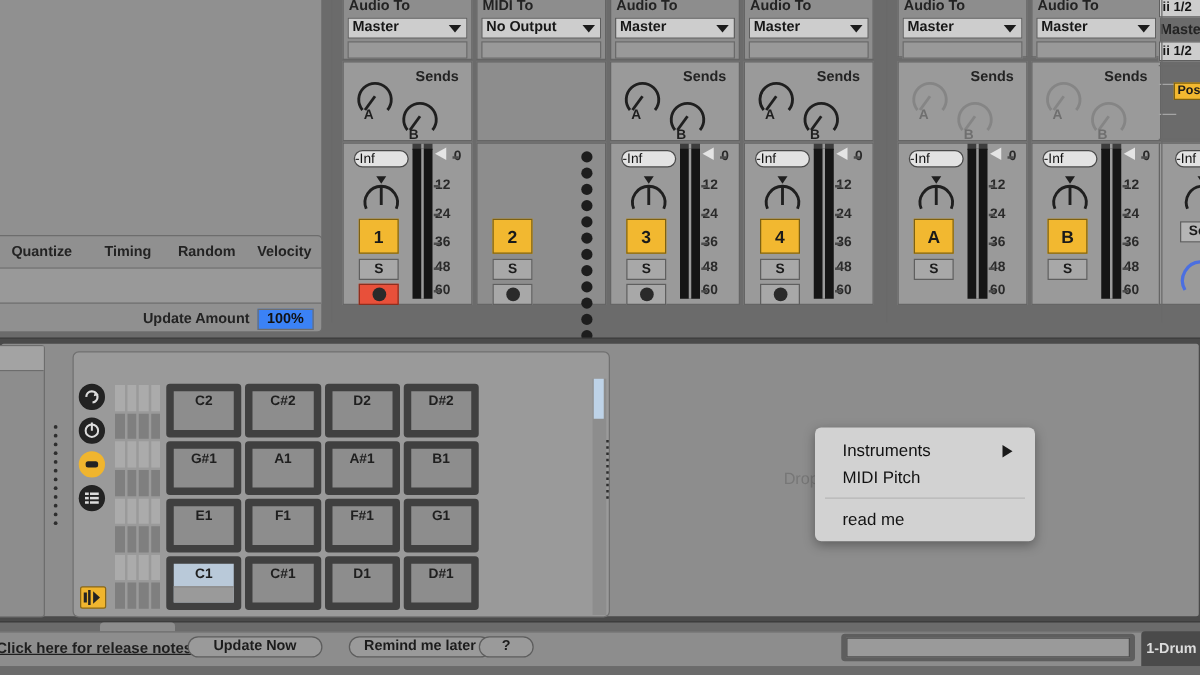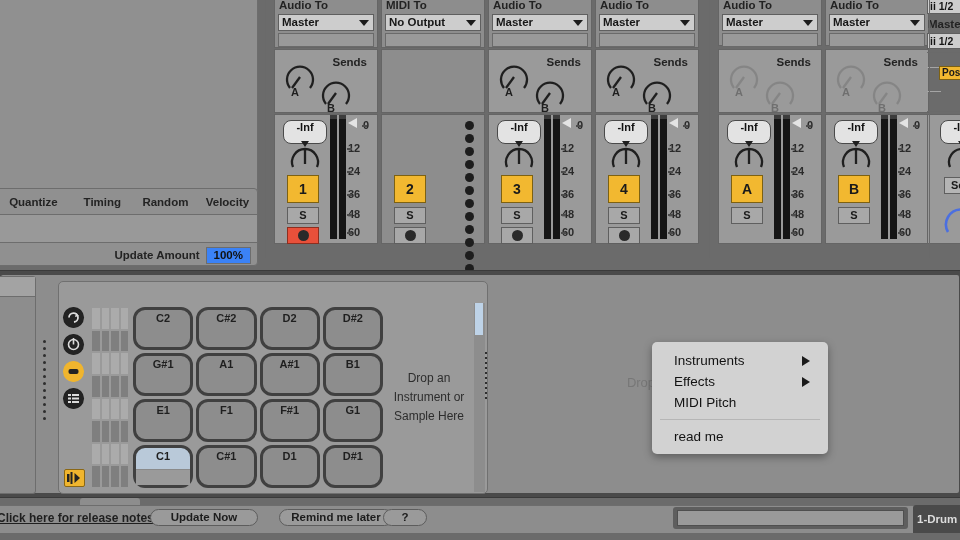--- a/index.html
+++ b/index.html
@@ -95,23 +95,23 @@
   .knob svg { display:block; }
   .knobLtr {
     position:absolute; font-weight:bold; font-size:11px; color:#1f1f1f;
   }
 
   .faderBox {
     position:absolute; left:3px; top:118px; right:3px; bottom:14px;
     background:#9a9a9a; border:1px solid #656565;
   }
   .volPill {
-    position:absolute; left:8px; top:5px; width:44px; height:24px;
+    position:absolute; left:8px; top:5px; width:44px; height:14px;
     background:#e3e3e3; border:1px solid #4a4a4a; border-radius:8px;
-    text-align:center; font-weight:bold; font-size:11px; line-height:13px;
+    font-weight:normal; font-size:11px; line-height:13px;
     color:#111;
   }
   .panKnob { position:absolute; left:12px; top:24px; width:36px; height:32px; }
   .trackBtn {
     position:absolute; left:12px; top:60px; width:32px; height:28px;
     background:#f2b830; border:1px solid #7d6112;
     text-align:center; line-height:27px; font-weight:bold; font-size:14px;
     color:#1a1a1a;
   }
   .soloBtn {
@@ -243,21 +243,21 @@
   }
   .ovRow { flex:1; display:flex; }
   .ovCell { flex:1; margin:1px; background:#ababab; }
   .ovCell.dark { background:#7f7f7f; }
   #padGrid {
     position:absolute; left:73px; top:4px; width:250px; bottom:4px;
     display:grid; grid-template-columns:repeat(4,1fr); grid-template-rows:repeat(4,1fr);
     gap:3px;
   }
   .pad {
-    background:#8d8d8d; border:3px solid #404040; border-radius:12px;
+    background:#8d8d8d; border:6px solid #404040; border-radius:3px;
     position:relative;
   }
   .padLbl {
     position:absolute; left:0; right:0; top:2px; text-align:center;
     font-weight:bold; font-size:11px; color:#1f1f1f;
   }
   .pad.selected { background:#b9c9d9; }
   .pad.selected .padBottom {
     position:absolute; left:0; right:0; bottom:0; height:42%;
     background:#9a9a9a; border-top:1px solid #8a8a8a;
@@ -888,27 +888,20 @@
             <span class="padLbl">C#1</span>
           </div>
         <div class="pad">
             <span class="padLbl">D1</span>
           </div>
         <div class="pad">
             <span class="padLbl">D#1</span>
           </div>
       </div>
 
-      <div id="dropZone">
-        <div>
-          <div>Drop an</div>
-          <div>Instrument or</div>
-          <div>Sample Here</div>
-        </div>
-      </div>
 
       <div id="drScrollR">
         <div id="drScrollThumb"></div>
       </div>
     </div>
   </div>
 
   <div id="drChainDots" class="abs" style="left:485px; top:352px; width:5px;">
     <div style="width:2px;height:2px;background:#2e2e2e;margin-bottom:3px;"></div>
     <div style="width:2px;height:2px;background:#2e2e2e;margin-bottom:3px;"></div>
@@ -921,24 +914,20 @@
     <div style="width:2px;height:2px;background:#2e2e2e;margin-bottom:3px;"></div>
     <div style="width:2px;height:2px;background:#2e2e2e;margin-bottom:3px;"></div>
   </div>
 
   <div id="ctxMenu" class="abs">
     <div class="ctxItem">
       <span>Instruments</span>
       <span class="ctxArrow"></span>
     </div>
     <div class="ctxItem">
-      <span>Effects</span>
-      <span class="ctxArrow"></span>
-    </div>
-    <div class="ctxItem">
       <span>MIDI Pitch</span>
     </div>
     <div id="ctxSep"></div>
     <div class="ctxItem">
       <span>read me</span>
     </div>
   </div>
 
   <div id="leftTabNotch" class="abs"></div>
   <div id="statusBar" class="abs">

